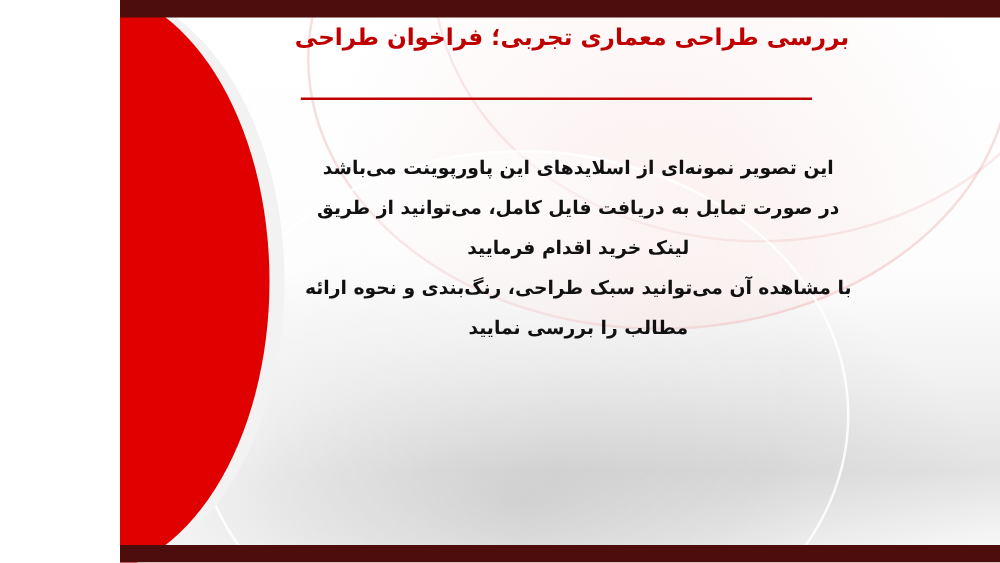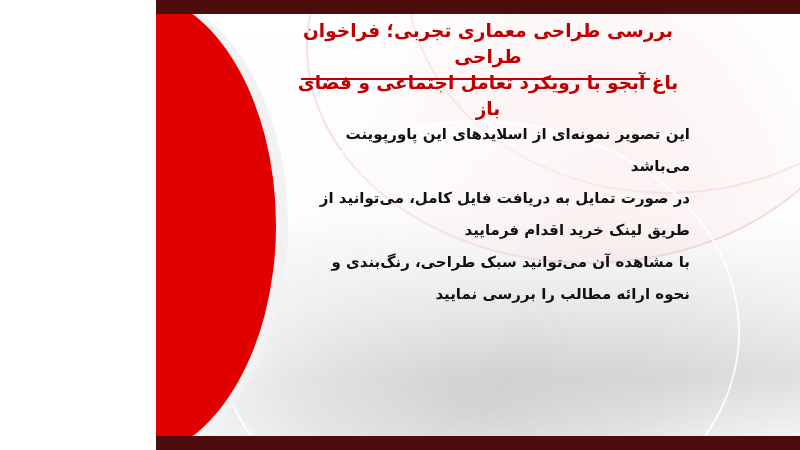--- a/index.html
+++ b/index.html
@@ -9,21 +9,21 @@
   body {
     width: 800px;
     height: 450px;
     overflow: hidden;
     font-family: "DejaVu Sans", "Liberation Sans", sans-serif;
     background: #ffffff;
   }
 
   .slide {
     position: relative;
-    width: 644px;
+    width: 704px;
     height: 450px;
     overflow: hidden;
     background: #ffffff;
   }
 
   
   .top-bar {
     position: absolute;
     left: 0;
     top: 0;
@@ -148,21 +148,20 @@
     z-index: 5;
     text-align: center;
     direction: rtl;
   }
   .body-line {
     color: #111111;
     font-size: 15px;
     font-weight: bold;
     line-height: 32px;
     direction: rtl;
-    text-align: right;
   }
 </style>
 </head>
 <body>
 
 <div class="slide">
 
   <div class="bg-gradient"></div>
 
   <div class="arc arc-1"></div>
@@ -170,21 +169,20 @@
   <div class="arc arc-3"></div>
 
   <div class="left-red-sliver"></div>
   <div class="left-red"></div>
 
   <div class="top-bar"></div>
   <div class="bottom-bar"></div>
 
   <div class="title-block">
     <div class="title-line">بررسی طراحی معماری تجربی؛ فراخوان طراحی</div>
-    <div class="title-line">باغ آبجو با رویکرد تعامل اجتماعی و فضای باز</div>
   </div>
   <div class="title-underline"></div>
 
   <div class="body-block">
     <div class="body-line">این تصویر نمونه‌ای از اسلایدهای این پاورپوینت می‌باشد</div>
     <div class="body-line">در صورت تمایل به دریافت فایل کامل، می‌توانید از طریق لینک خرید اقدام فرمایید</div>
     <div class="body-line">با مشاهده آن می‌توانید سبک طراحی، رنگ‌بندی و نحوه ارائه مطالب را بررسی نمایید</div>
   </div>
 
 </div>

